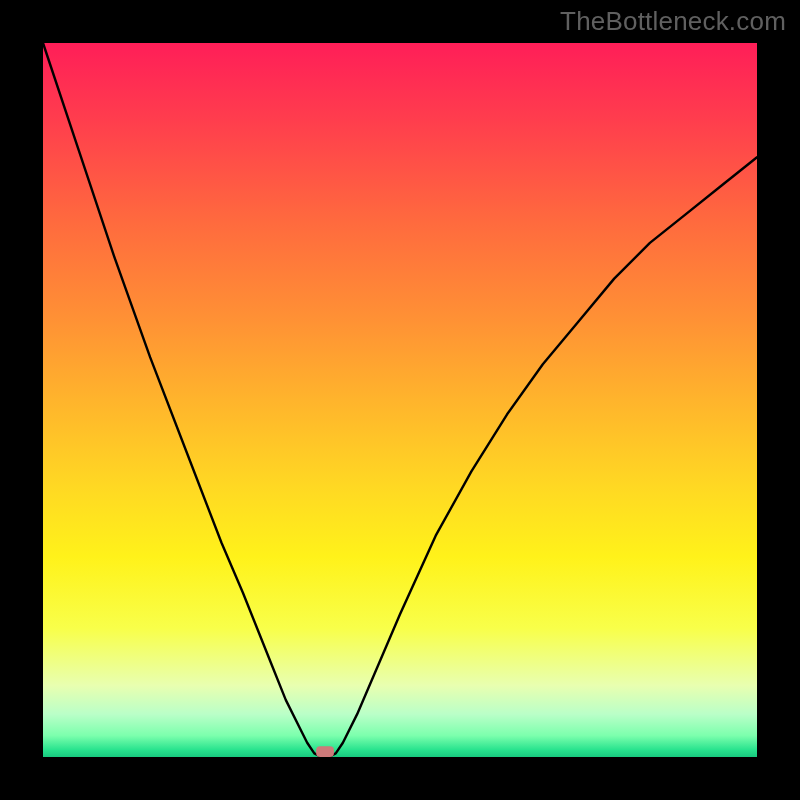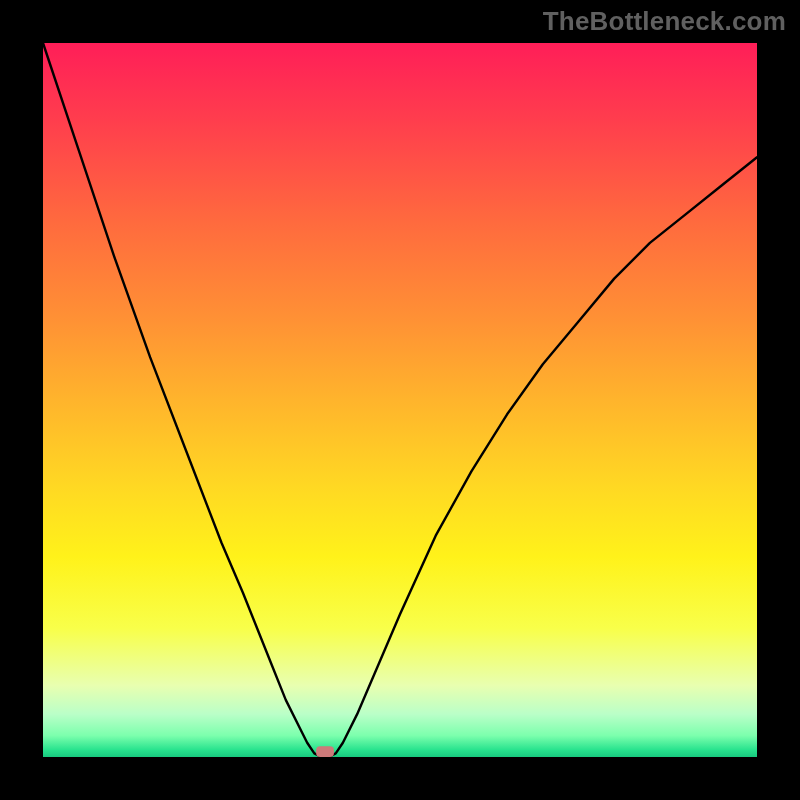--- a/index.html
+++ b/index.html
@@ -48,21 +48,21 @@
     width: 714px;
     height: 714px;
     overflow: visible;
   }
   .watermark {
     position: absolute;
     top: 6px;
     right: 14px;
     color: #606060;
     font-size: 26px;
-    font-weight: 700;
+    font-weight: 400;
     letter-spacing: 0.2px;
     user-select: none;
   }
 </style>
 </head>
 <body>
 
 <div class="frame">
 
   <div class="plot-area">

